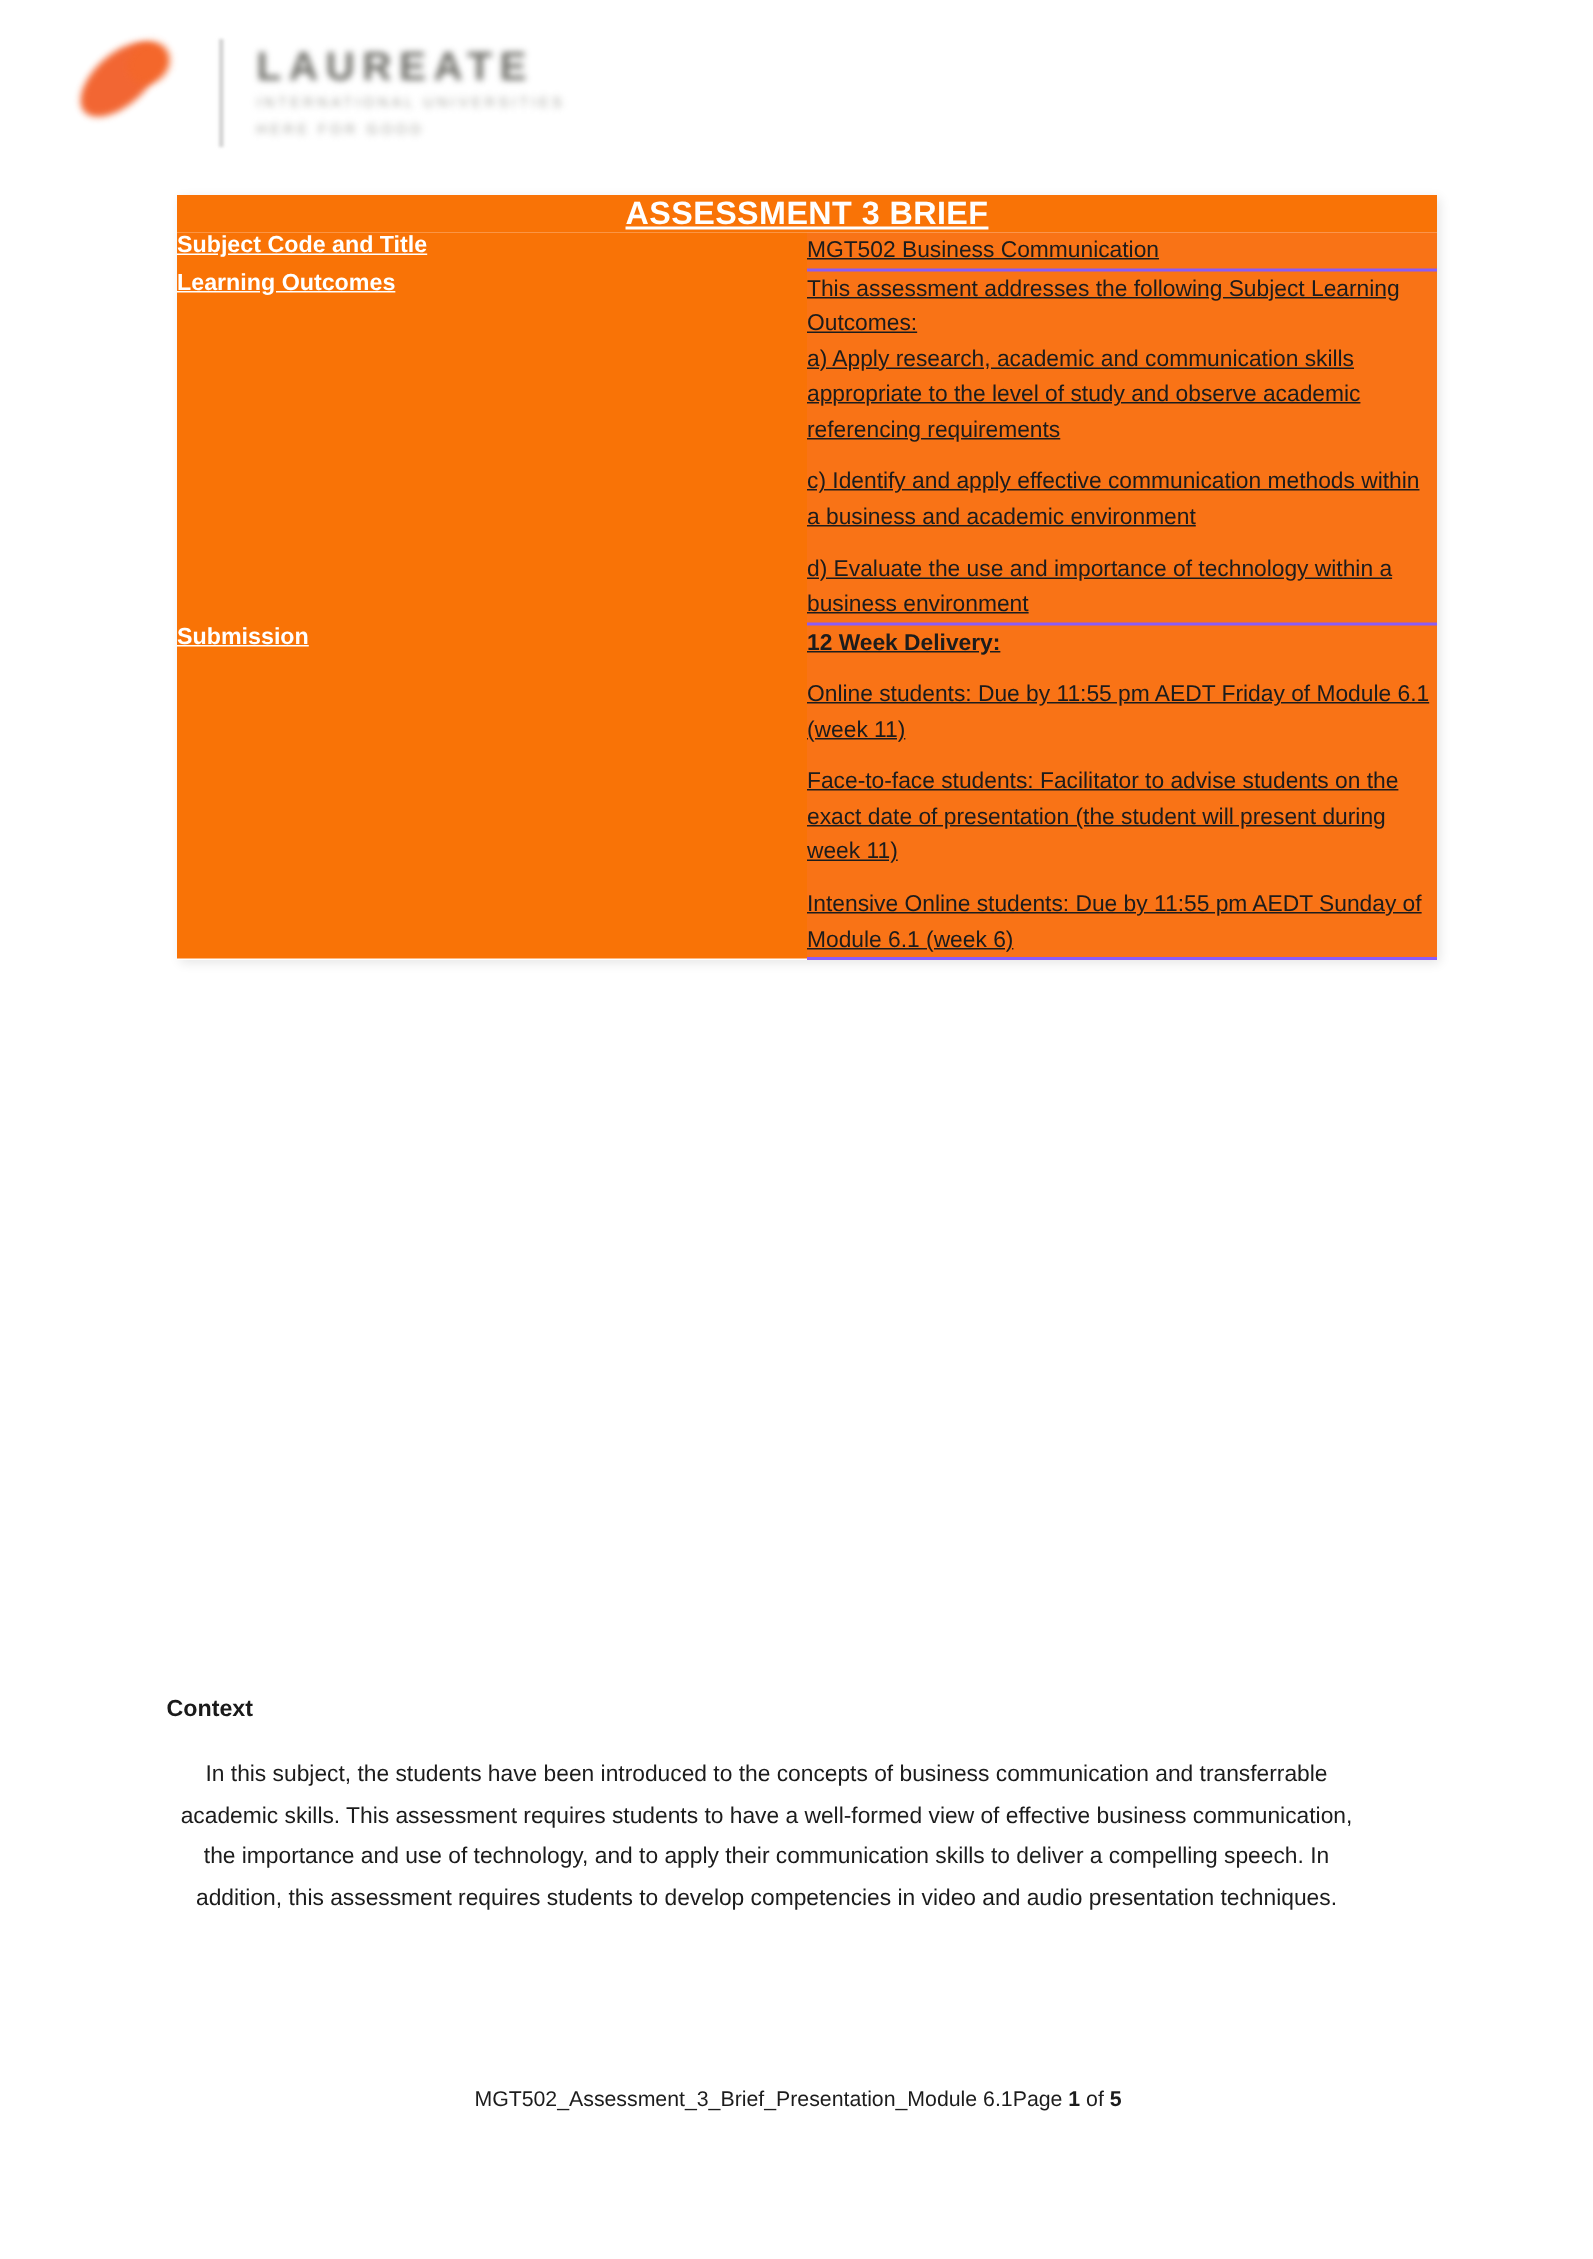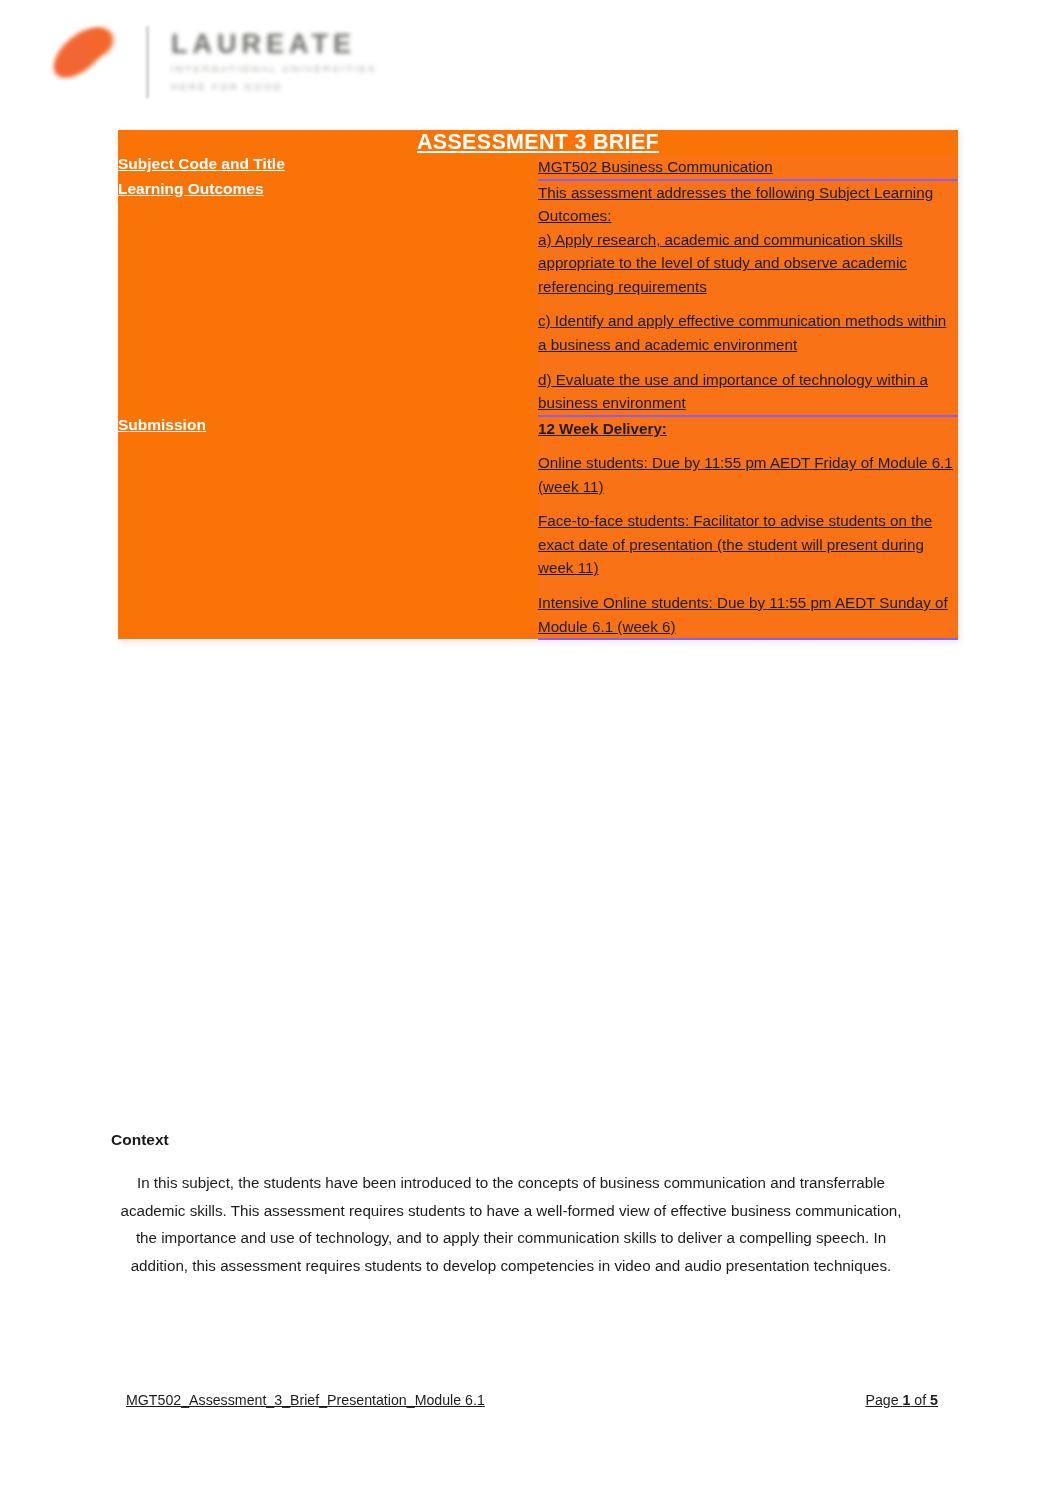--- a/index.html
+++ b/index.html
@@ -168,25 +168,24 @@
     text-align: center;
   }
 
   
   .footer {
     position: absolute;
     left: 126px;
     top: 1392px;
     width: 812px;
     display: flex;
-    justify-content: space-between;
+    justify-content: center;
     align-items: baseline;
     font-size: 14.2px;
     color: #1c1c1c;
-    text-decoration: underline;
   }
   .footer .page-num b { font-weight: bold; }
 </style>
 </head>
 <body>
 
 <div class="page">
 
   <div class="logo-block">
     <div class="logo-mark">

